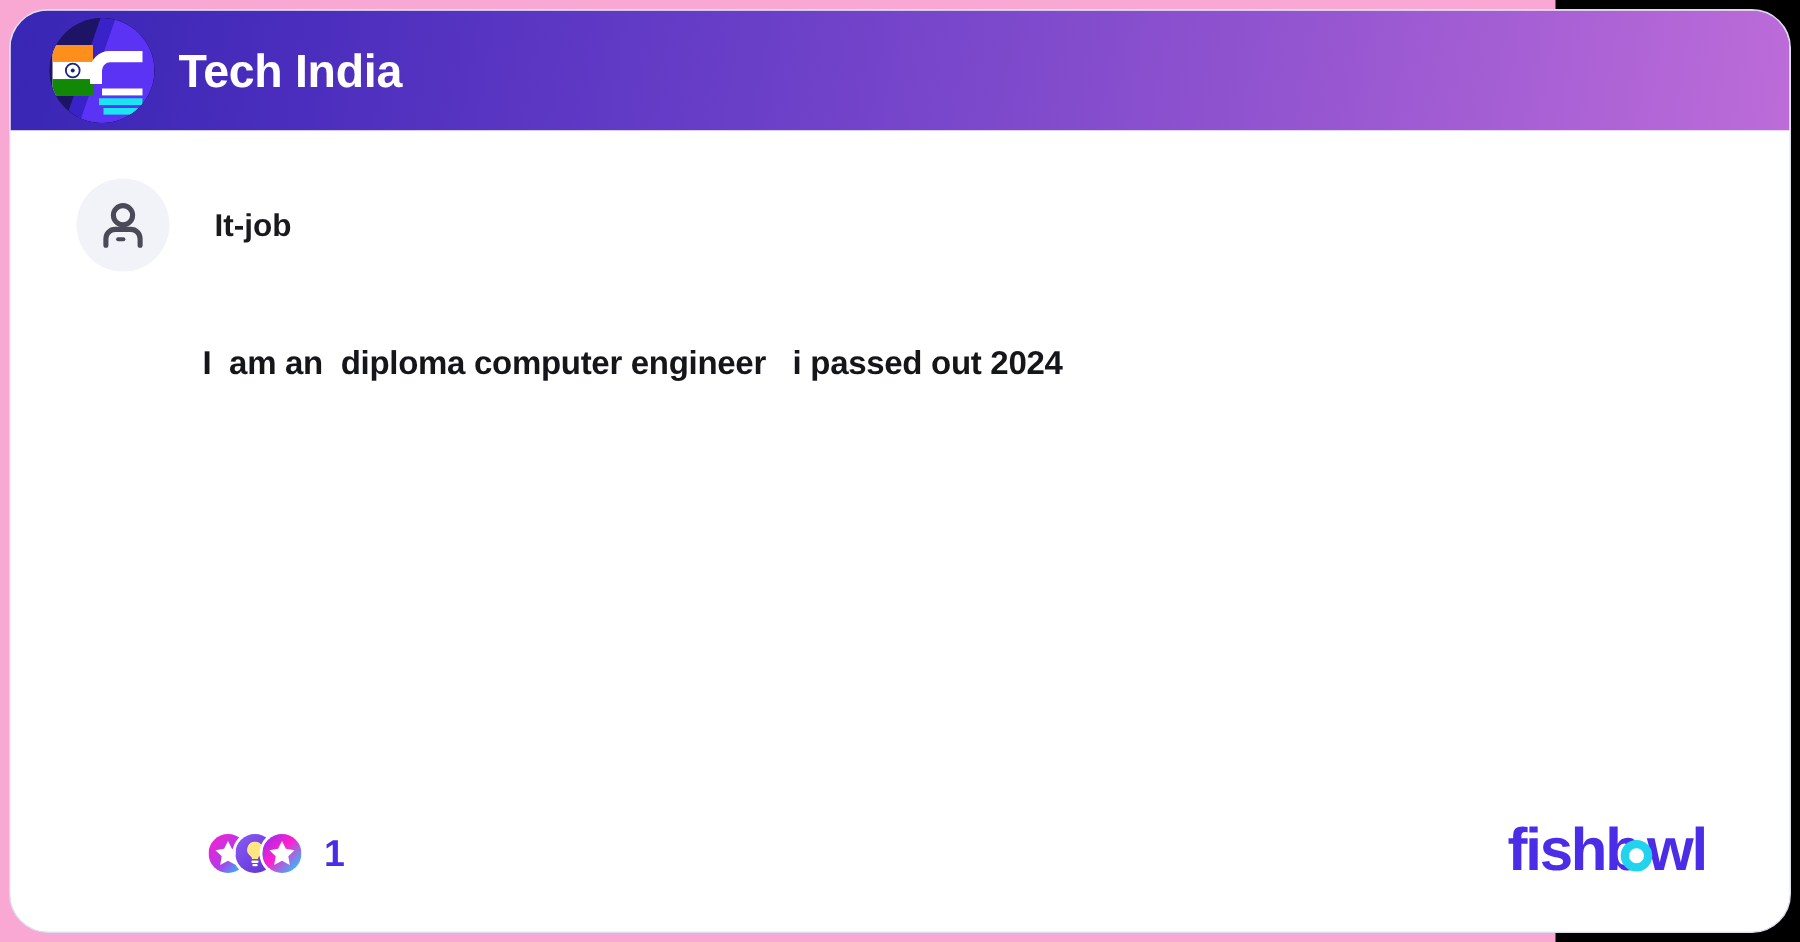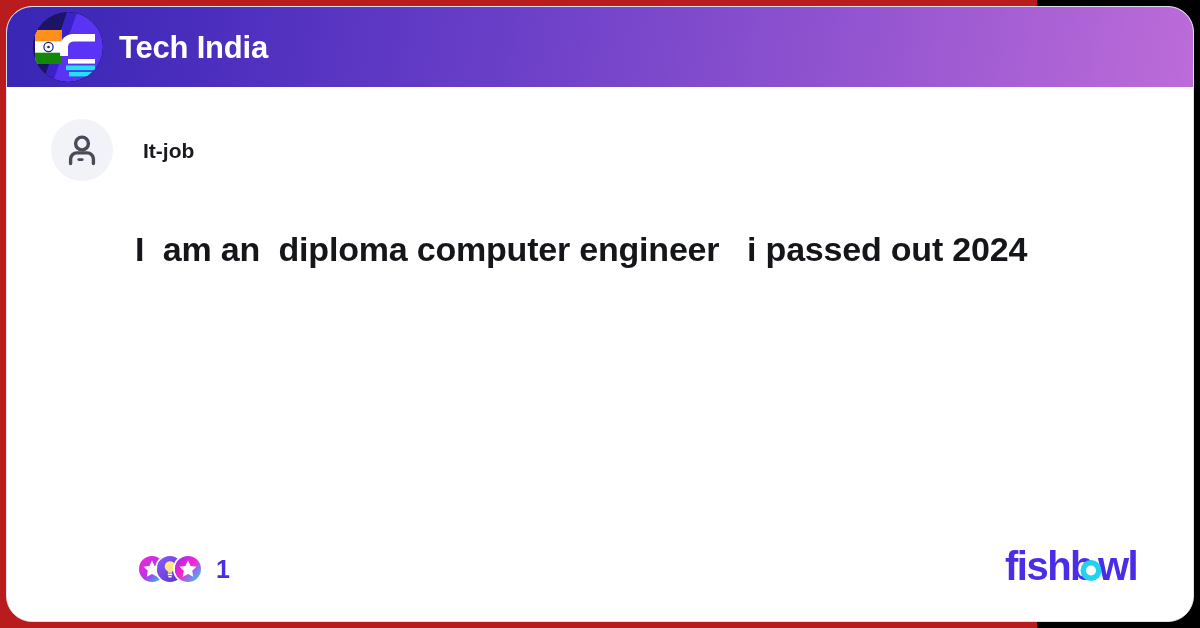--- a/index.html
+++ b/index.html
@@ -12,21 +12,21 @@
   }
   body {
     font-family: "Liberation Sans", sans-serif;
     -webkit-font-smoothing: antialiased;
   }
 
   .screen {
     position: relative;
     width: 1037px;
     height: 628px;
-    background: #b91c1c;
+    background: #f9a8d4;
   }
 
   
   .card {
     position: absolute;
     left: 6px;
     top: 6px;
     width: 1188px;
     height: 616px;
     background: #ffffff;
@@ -102,21 +102,21 @@
   .author-name {
     margin-left: 30px;
     font-size: 21px;
     font-weight: bold;
     color: #1a1a1e;
     line-height: 1;
   }
 
   .post-text {
     margin: 46px 0 0 128px;
-    font-size: 34px;
+    font-size: 22px;
     font-weight: bold;
     color: #15161a;
     line-height: 1.32;
     letter-spacing: -0.2px;
     max-width: 940px;
     white-space: pre-wrap;
   }
 
   
   .card-footer {

